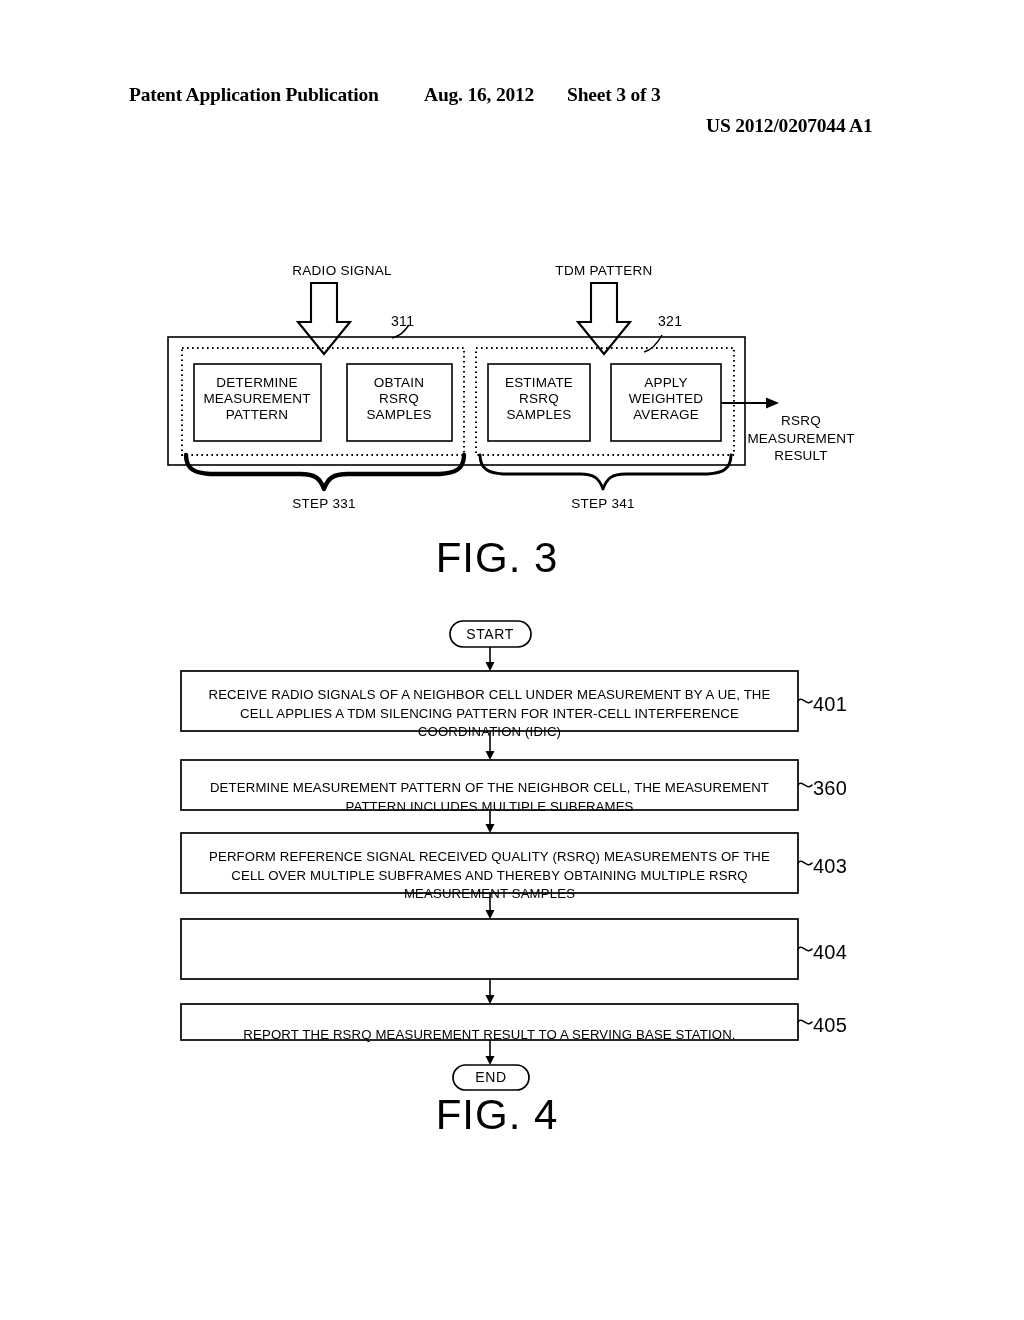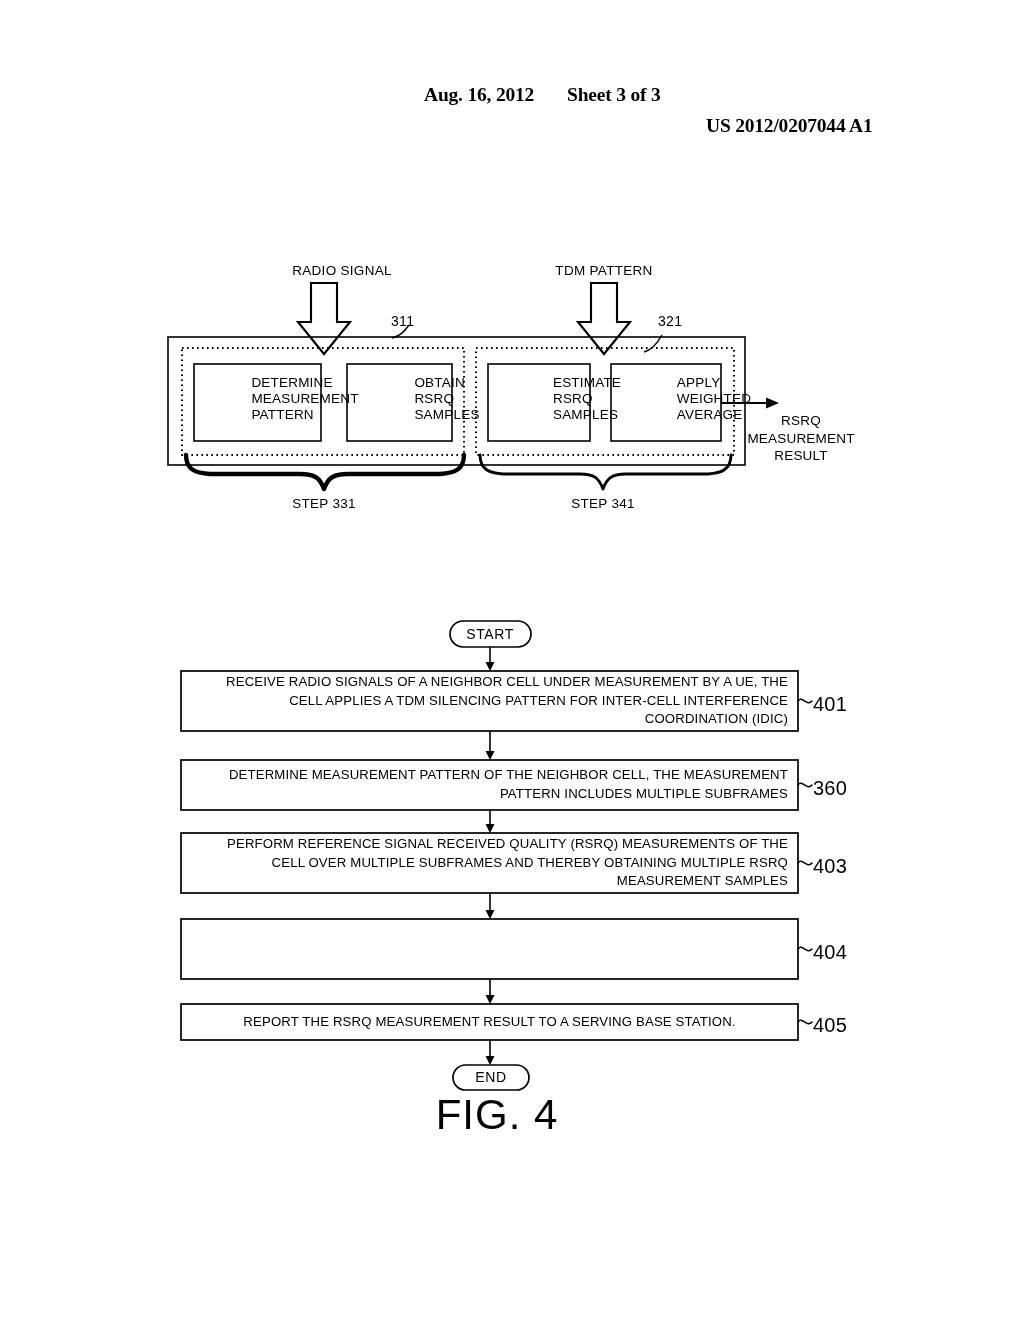--- a/index.html
+++ b/index.html
@@ -44,65 +44,67 @@
     font-family: "Liberation Sans", sans-serif;
     color: #000;
     white-space: pre;
     line-height: 1.18;
   }
   .tx-c { text-align: center; transform: translateX(-50%); }
 
   
   .f3-srclabel { font-size: 13.5px; letter-spacing: 0.3px; }
   .f3-ref      { font-size: 14px; letter-spacing: 0.3px; }
-  .f3-boxtext  { font-size: 13.5px; letter-spacing: 0.2px; text-align: left; margin-left: 48px; }
+  .f3-boxtext  { font-size: 13.5px; letter-spacing: 0.2px; text-align: center; }
   .f3-step     { font-size: 13.5px; letter-spacing: 0.3px; }
   .f3-out      { font-size: 13.5px; letter-spacing: 0.2px; text-align: center; line-height: 1.3; }
 
   .fig-title {
     position: absolute;
     font-family: "Liberation Sans", sans-serif;
     font-size: 42px;
     letter-spacing: 1px;
     white-space: pre;
     transform: translateX(-50%);
   }
 
   
   .f4-boxtext {
     position: absolute;
     font-size: 13.2px;
     letter-spacing: 0.15px;
-    text-align: right;
+    text-align: center;
     line-height: 1.42;
     color: #000;
     font-family: "Liberation Sans", sans-serif;
     display: flex;
     align-items: center;
     justify-content: center;
+    margin-top: 13px;
   }
   .f4-termtext {
     position: absolute;
     font-size: 14px;
     letter-spacing: 0.6px;
     text-align: left;
     transform: translateX(-50%);
     font-family: "Liberation Sans", sans-serif;
   }
   .f4-ref {
     position: absolute;
     font-size: 20px;
     letter-spacing: 0.2px;
     font-family: "Liberation Sans", sans-serif;
   }
 </style>
 </head>
 <body>
 
 <div id="patent-header">
+  <span class="h-pub">Patent Application Publication</span>
   <span class="h-date">Aug. 16, 2012</span>
   <span class="h-sheet">Sheet 3 of 3</span>
   <span class="h-num">US 2012/0207044 A1</span>
 </div>
 
 <div class="fig-canvas">
   <svg width="1024" height="1320" viewBox="0 0 1024 1320">
 
     <polygon points="311,283 337,283 337,322 350,322 324,354 298,322 311,322" fill="#ffffff" stroke="#000000" stroke-width="2.1" stroke-linejoin="miter"></polygon>
 
@@ -161,20 +163,21 @@
 WEIGHTED
 AVERAGE</div>
 
   <div class="tx tx-c f3-out" style="left:801px; top:412px;">RSRQ
 MEASUREMENT
 RESULT</div>
 
   <div class="tx tx-c f3-step" style="left:324px; top:496px;text-align:right;">STEP 331</div>
   <div class="tx tx-c f3-step" style="left:603px; top:496px;text-align:right;">STEP 341</div>
 
+  <div class="fig-title" style="left:497px; top:534px;">FIG. 3</div>
 </div>
 
 <div class="fig-canvas">
   <svg width="1024" height="1320" viewBox="0 0 1024 1320">
 
     <rect x="450" y="621" width="81" height="26" rx="13" ry="13" fill="#ffffff" stroke="#000000" stroke-width="1.7"></rect>
 
     <line x1="490" y1="647" x2="490" y2="662" stroke="#000000" stroke-width="1.6"></line>
     <polygon points="485.5,662 494.5,662 490,671" fill="#000000"></polygon>
 

